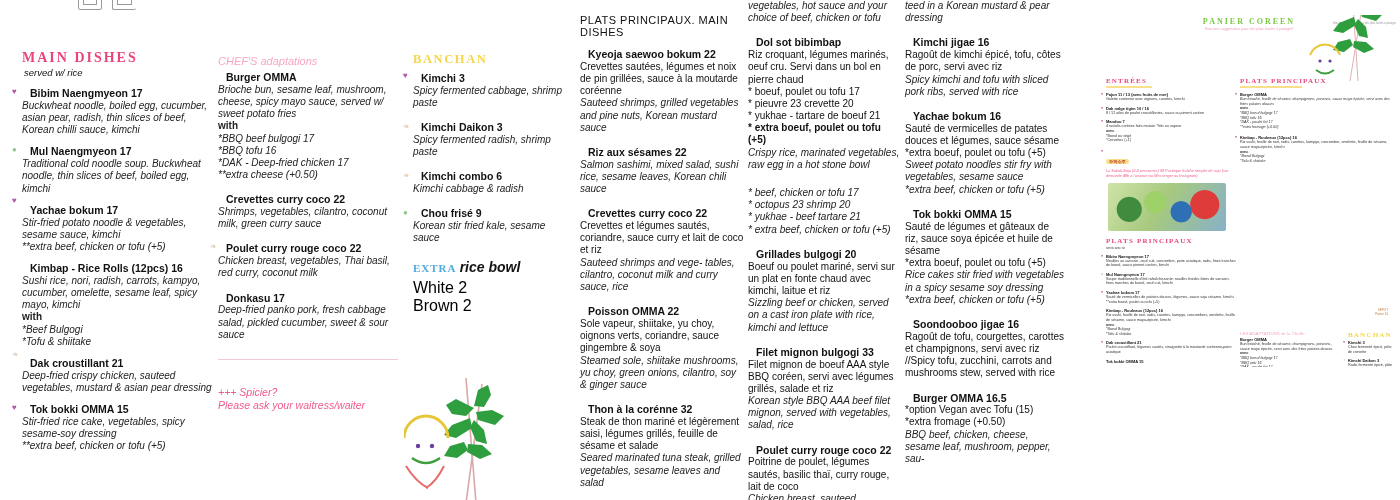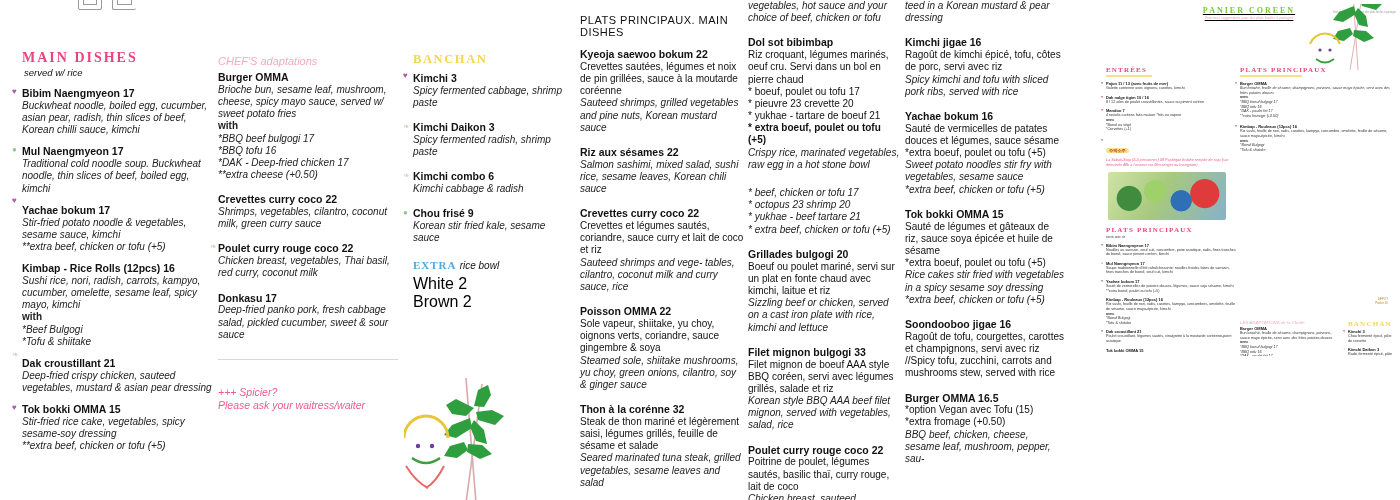--- a/index.html
+++ b/index.html
@@ -45,42 +45,42 @@
     color:#f5d64e; font-size:12.5px; letter-spacing:1.6px; margin:0 0 5px 0;
   }
   .plats-title {
     font-family:"Liberation Sans", sans-serif; font-size:11px;
     color:#111; letter-spacing:.5px; margin:0 0 10px 0;
   }
   .extra-title {
     font-family:"Liberation Serif", serif; font-weight:bold;
     color:#4fa8dd; font-size:11px; letter-spacing:1px; margin:14px 0 4px 0;
   }
-  .extra-title i { font-family:"Liberation Sans",sans-serif; font-weight:normal; color:#111; font-style:italic; letter-spacing:0; font-size:10px;}
+  .extra-title i { font-family:"Liberation Sans",sans-serif; font-weight:bold; color:#111; font-style:italic; letter-spacing:0; font-size:14px;}
 
   .item { margin-bottom:9px; position:relative; }
-  .item .nm { font-size:10.5px; font-weight:bold; color:#111; line-height:1.22; }
+  .item .nm { font-size:10.5px; font-weight:bold; color:#111; line-height:1.22;margin-left:8px; }
   .item .ds { font-size:10px; font-style:italic; color:#222; line-height:1.22; }
   .item .ds-r { font-size:10px; font-style:normal; color:#111; line-height:1.22; }
 
   .bullet { position:absolute; font-size:8px; line-height:1; }
   .b-pink { color:#b05aa8; }
   .b-green { color:#8fc98f; }
   .b-tan { color:#e2cbb0; }
 
   .hr { border:none; border-top:1px solid #f3c9d6; margin:18px 0 26px 0; }
   .spicier { color:#ef5a8a; font-style:italic; font-size:10.5px; line-height:1.25; }
 
   
   .plant { position:absolute; left:404px; top:378px; width:200px; height:125px; }
 
   
   .thumb {
-    position:absolute; left:1098px; top:4px; width:302px; height:352px;
-    background:#fff; overflow:hidden;text-decoration:underline;
+    position:absolute; left:1098px; top:15px; width:302px; height:352px;
+    background:#fff; overflow:hidden;
   }
   .th-hd { text-align:center; padding-top:2px; }
   .th-title { font-family:"Liberation Serif",serif; font-weight:bold; color:#7ac943; font-size:8px; letter-spacing:2px; }
   .th-sub { font-size:3.6px; color:#f59ab6; font-style:italic; margin-top:1px; }
   .th-note { position:absolute; right:4px; top:7px; font-size:2.6px; color:#999; }
 
   .th-body { position:relative; margin-top:38px; }
   .th-col { position:absolute; top:0; }
   .tcA { left:8px;  width:130px; }
   .tcB { left:142px; width:152px; }

